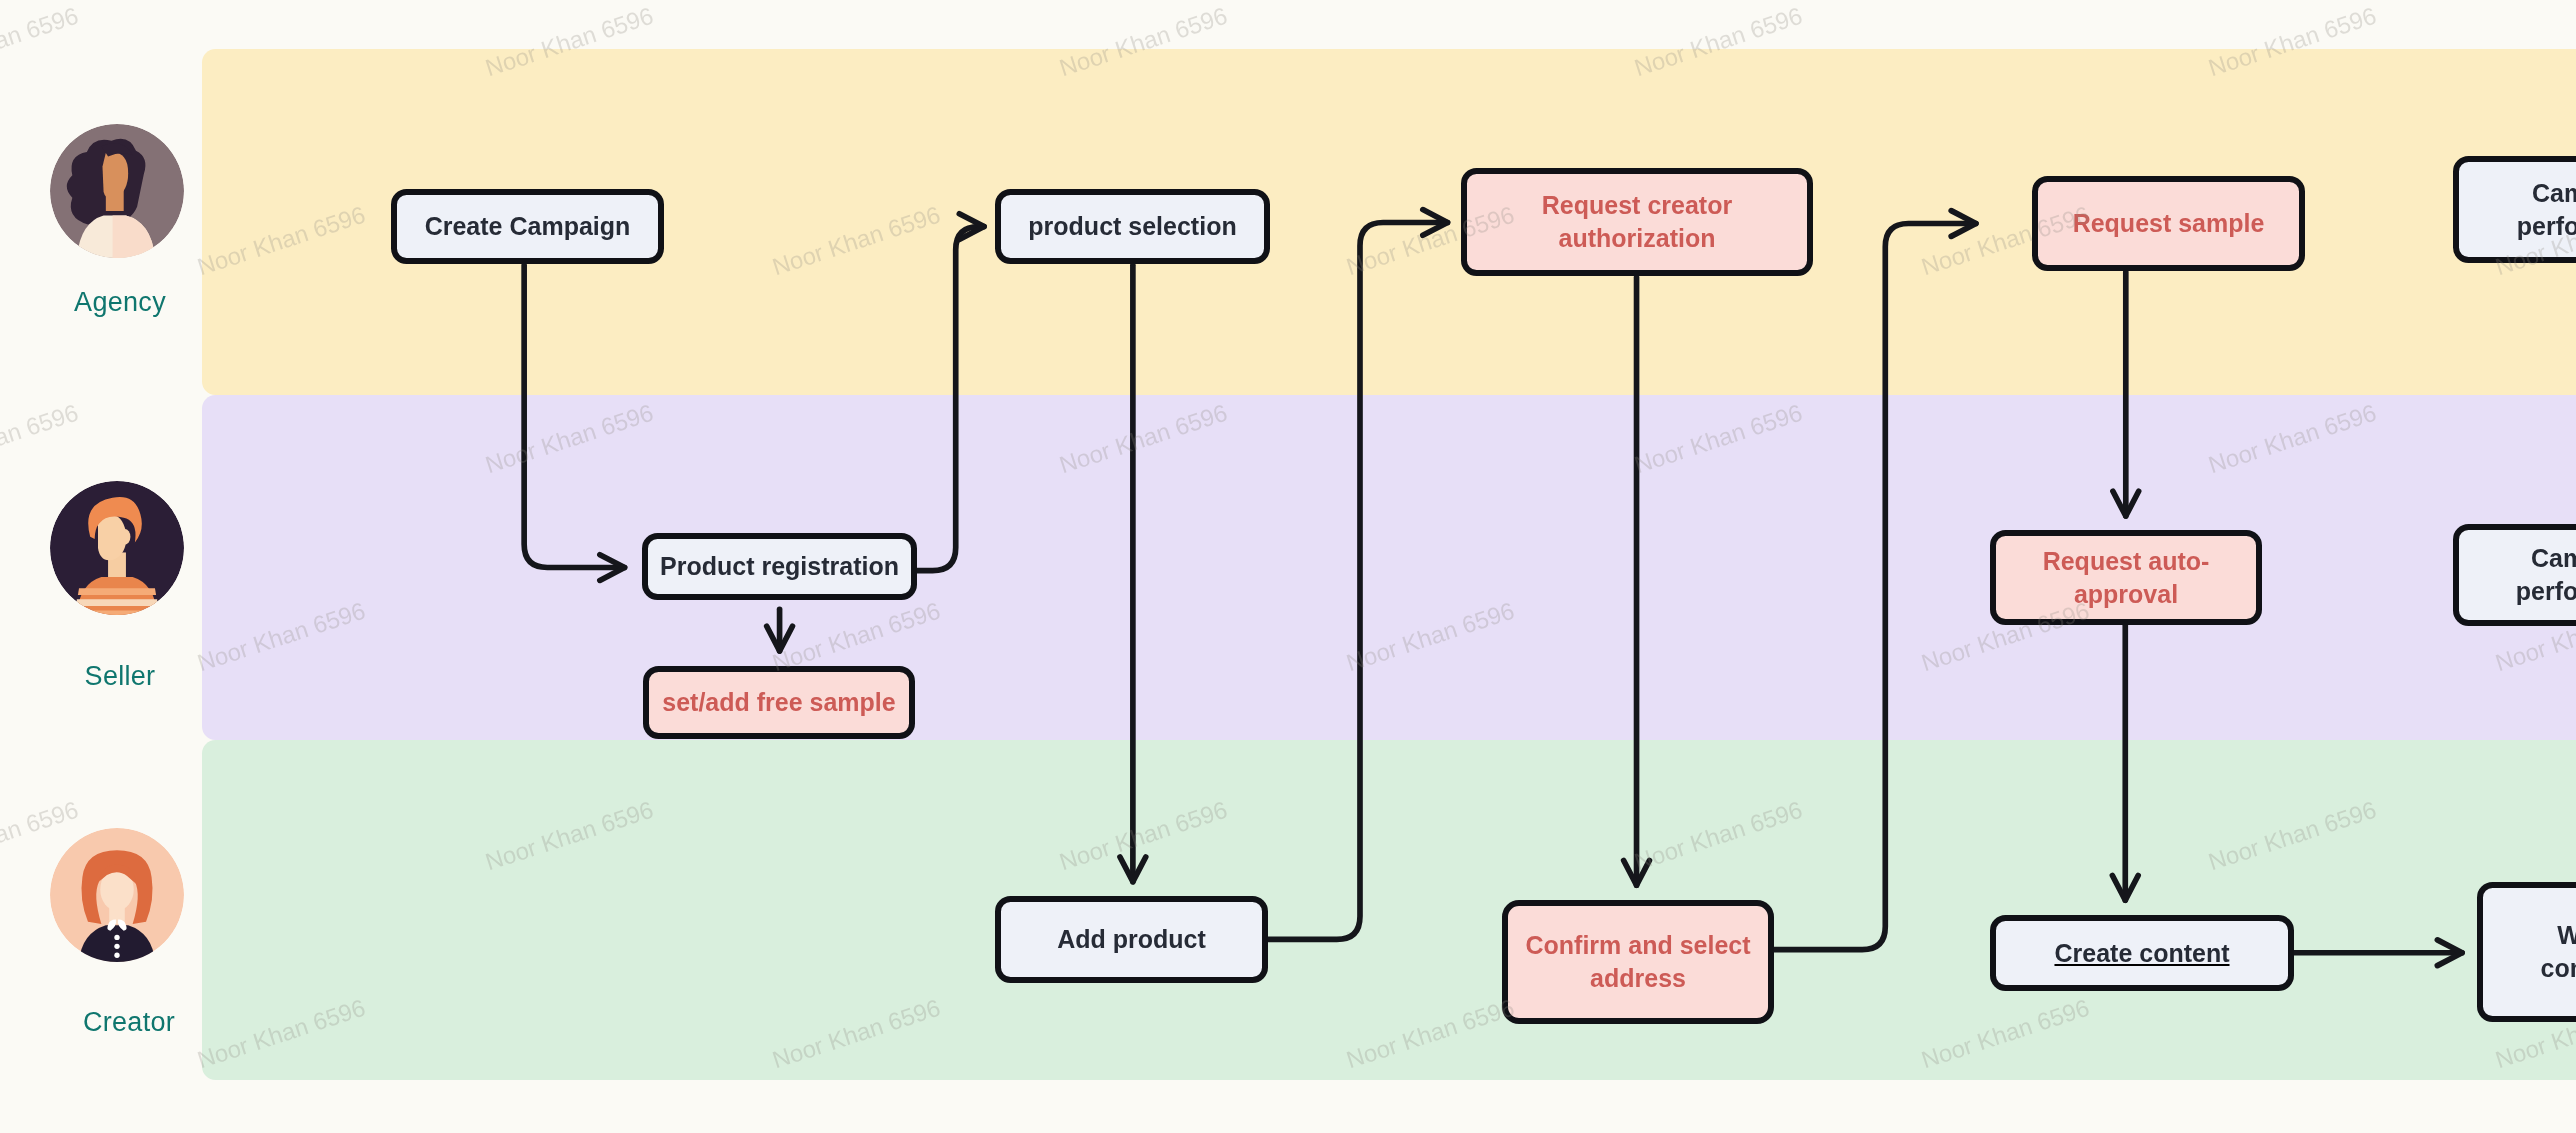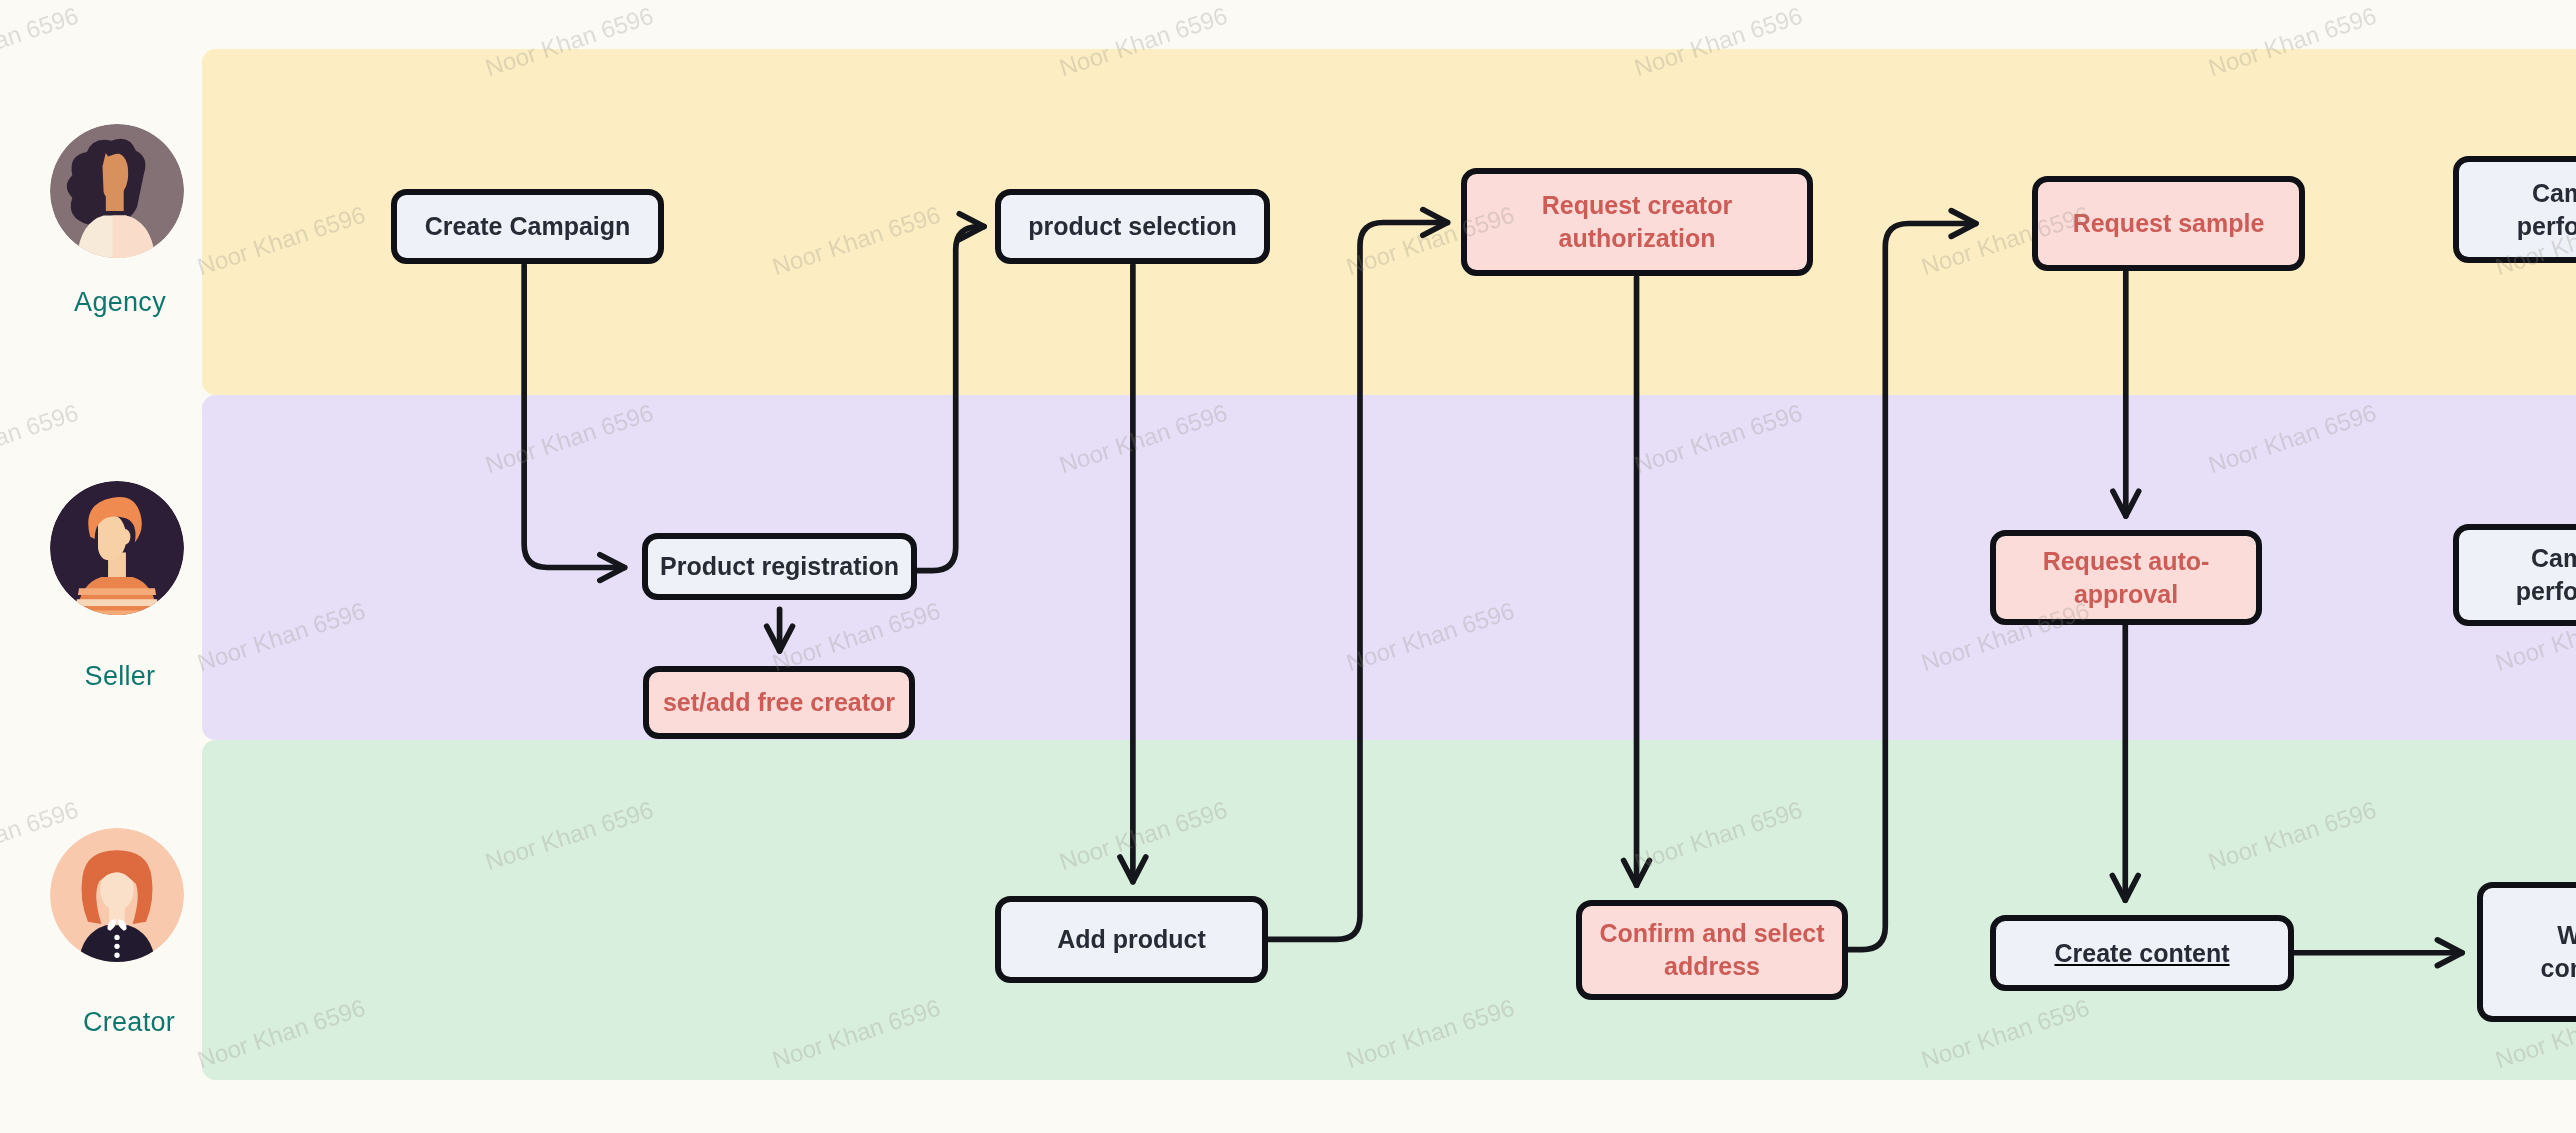--- a/index.html
+++ b/index.html
@@ -166,34 +166,34 @@
         <span class="node-label">Request sample</span>
       </div>
       <div class="node light" style="left: 2453px; top: 156px; width: 279px; height: 107px;">
         <span class="node-label">Campaign
 performance</span>
       </div>
       <div class="node light" style="left: 642px; top: 533px; width: 275px; height: 67px;">
         <span class="node-label">Product registration</span>
       </div>
       <div class="node pink" style="left: 643px; top: 666px; width: 272px; height: 73px;">
-        <span class="node-label">set/add free creator</span>
+        <span class="node-label">set/add free sample</span>
       </div>
       <div class="node pink" style="left: 1990px; top: 530px; width: 272px; height: 95px;">
         <span class="node-label">Request auto-
 approval</span>
       </div>
       <div class="node light" style="left: 2453px; top: 524px; width: 277px; height: 102px;">
         <span class="node-label">Campaign
 performance</span>
       </div>
       <div class="node light" style="left: 995px; top: 896px; width: 273px; height: 87px;">
         <span class="node-label">Add product</span>
       </div>
-      <div class="node pink" style="left: 1576px; top: 900px; width: 272px; height: 100px;">
+      <div class="node pink" style="left: 1502px; top: 900px; width: 272px; height: 124px; border-radius: 17px;">
         <span class="node-label">Confirm and select
 address</span>
       </div>
       <div class="node light" style="left: 1990px; top: 915px; width: 304px; height: 76px; text-decoration: underline;">
         <span class="node-label">Create content</span>
       </div>
       <div class="node light" style="left: 2477px; top: 882px; width: 273px; height: 140px;">
         <span class="node-label">Withdraw
 commission</span>
       </div>

